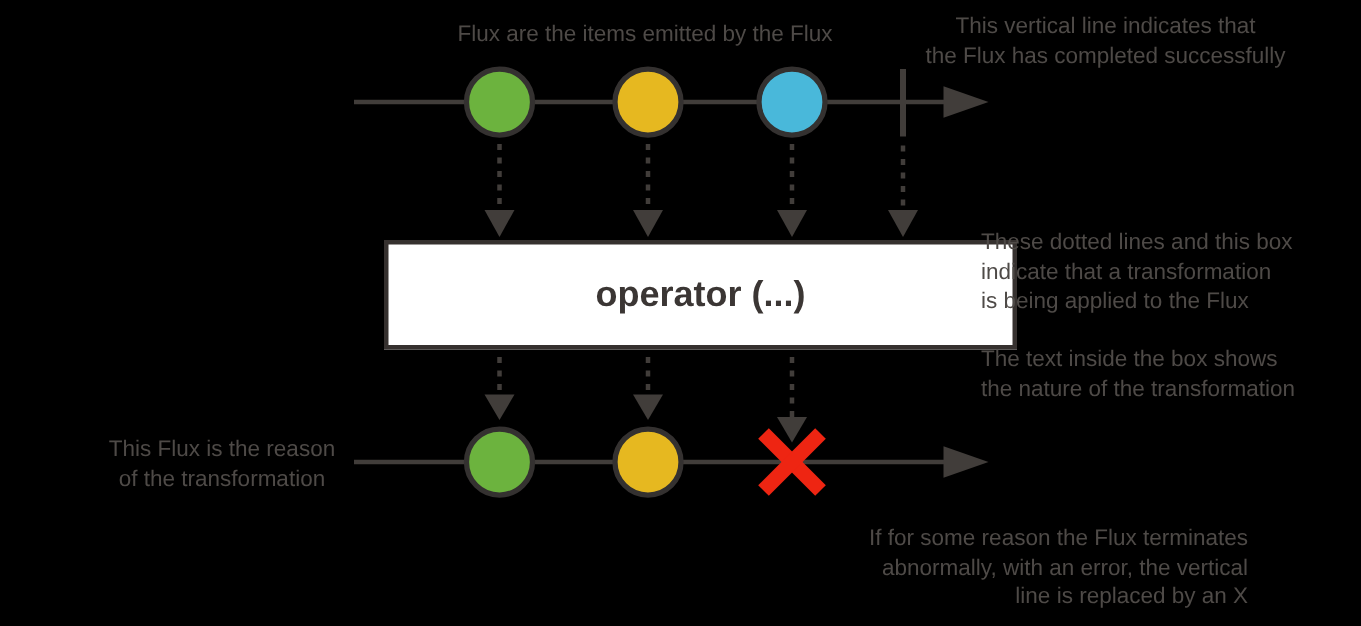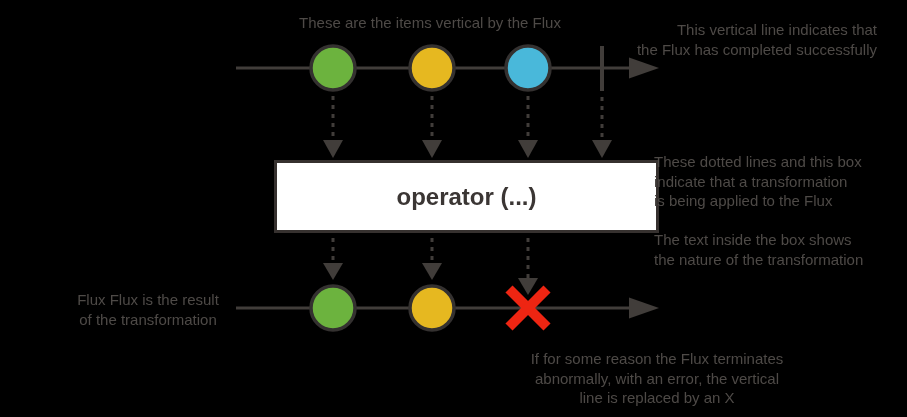--- a/index.html
+++ b/index.html
@@ -15,29 +15,29 @@
 
   .note {
     position: absolute;
     color: #4e4a47;
     font-size: 15px;
     line-height: 19.5px;
     white-space: pre-line;
   }
   #note-timeline   { left: 8px;   top: 45px;  width: 220px; text-align: center; }
   #note-items      { left: 268px; top: 13px;  width: 324px; text-align: center; }
-  #note-completion { left: 597px; top: 8px;   width: 280px; text-align: right; margin-top: 12px; }
+  #note-completion { left: 597px; top: 8px;   width: 280px; text-align: center; }
   #note-transform  { left: 654px; top: 152px; width: 240px; text-align: left; }
   #note-result     { left: 38px;  top: 290px; width: 220px; text-align: center; }
-  #note-error      { left: 507px; top: 349px; width: 300px; text-align: center; }
+  #note-error      { left: 532px; top: 349px; width: 300px; text-align: right; }
 
   #operator-box {
     position: absolute;
-    left: 274px; top: 160px;
-    width: 385px; height: 73px;
+    left: 256px; top: 160px;
+    width: 422px; height: 73px;
     box-sizing: border-box;
     background: #ffffff;
     border: 3px solid #36312f;
     display: flex;
     align-items: center;
     justify-content: center;
   }
   #operator-label {
     font-weight: bold;
     font-size: 24px;
@@ -90,28 +90,28 @@
     <g>
       <line class="xmark" x1="509" y1="289" x2="547" y2="327" stroke="#ee2512"></line>
       <line class="xmark" x1="547" y1="289" x2="509" y2="327" stroke="#ee2512"></line>
     </g>
   </svg>
 
   <div id="operator-box">
     <span id="operator-label">operator (...)</span>
   </div>
 
-  <div class="note" id="note-items">These are the items vertical by the Flux</div>
+  <div class="note" id="note-items">Flux are the items emitted by the Flux</div>
   <div class="note" id="note-completion">This vertical line indicates that
 the Flux has completed successfully</div>
   <div class="note" id="note-transform">These dotted lines and this box
 indicate that a transformation
 is being applied to the Flux
 
 The text inside the box shows
 the nature of the transformation</div>
-  <div class="note" id="note-result">Flux Flux is the result
+  <div class="note" id="note-result">This Flux is the reason
 of the transformation</div>
   <div class="note" id="note-error">If for some reason the Flux terminates
 abnormally, with an error, the vertical
 line is replaced by an X</div>
 
 </div>
 
 </body></html>

